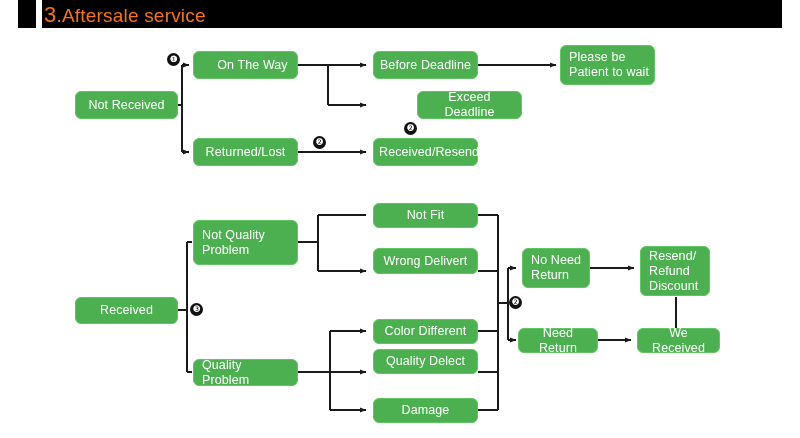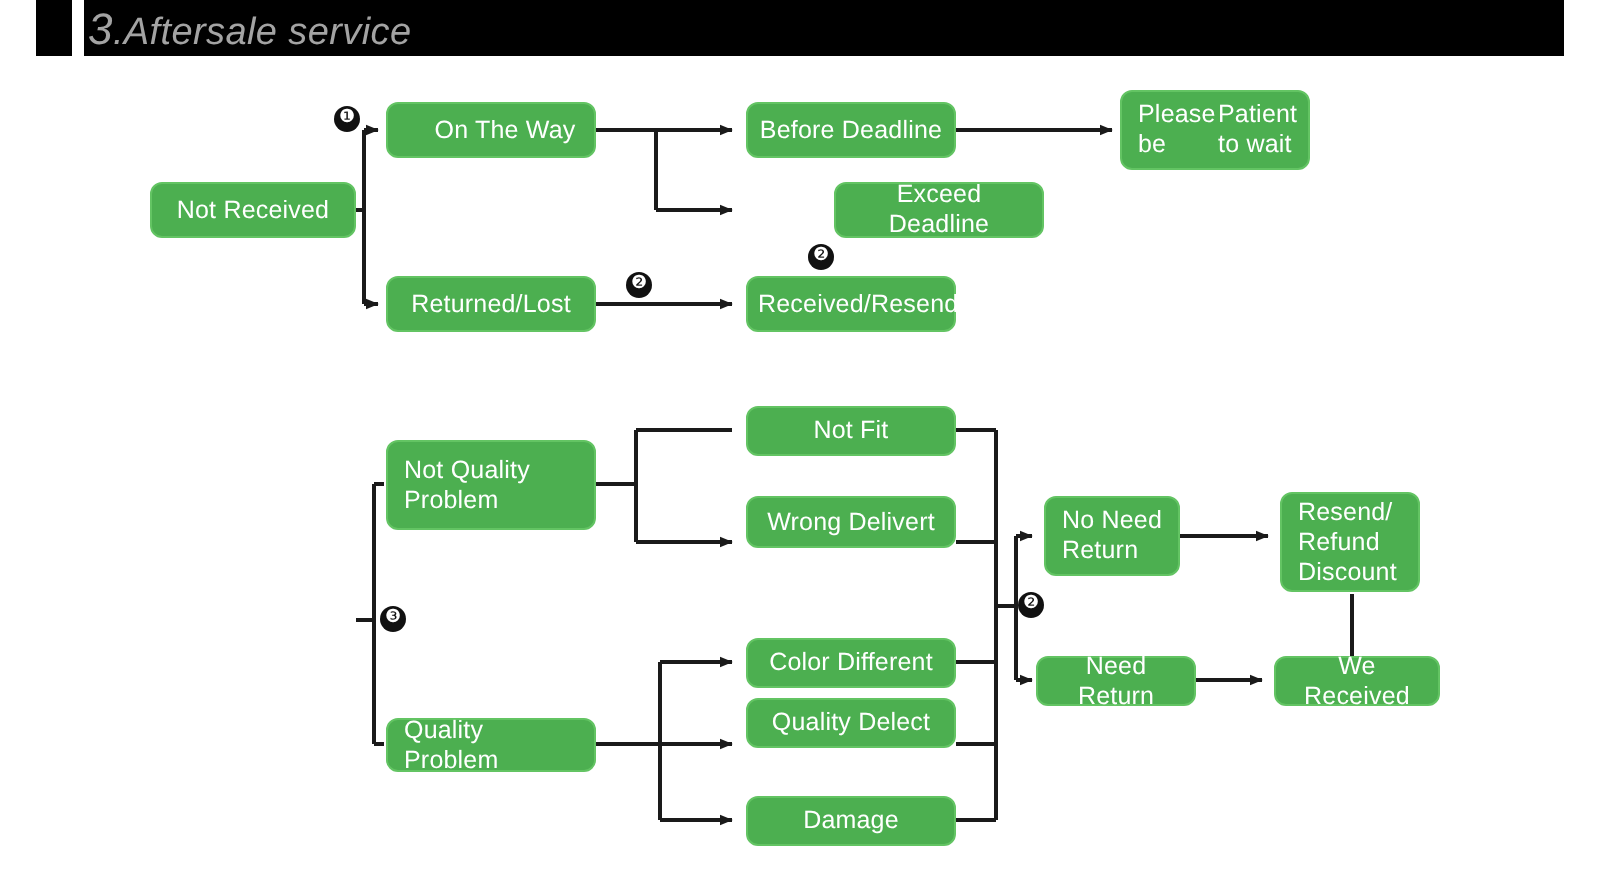--- a/index.html
+++ b/index.html
@@ -3,21 +3,21 @@
 <meta charset="utf-8">
 <style>
   html,body{margin:0;padding:0;background:#ffffff;}
   body{width:800px;height:438px;font-family:"Liberation Sans",sans-serif;overflow:hidden;}
   #page{position:relative;width:800px;height:438px;background:#fff;}
 
   
   .banner{position:absolute;left:18px;top:0;width:764px;height:28px;background:#000;}
   .banner-stripe{position:absolute;left:18px;top:0;width:6px;height:28px;background:#fff;}
   .banner-text{position:absolute;left:26px;top:1px;height:41px;line-height:27px;
-    color:#a3a3a3;font-size:19px;letter-spacing:.2px;white-space:nowrap;font-style:italic;}
+    color:#f97316;font-size:19px;letter-spacing:.2px;white-space:nowrap;}
   .banner-num{font-size:22px;font-weight:400;}
 
   
   #wires{position:absolute;left:0;top:0;width:800px;height:438px;}
 
   
   .node{position:absolute;box-sizing:border-box;background:#4caf50;
     border:1.5px solid #63c463;border-radius:6px;color:#ffffff;
     font-size:12.5px;line-height:15px;letter-spacing:.1px;
     display:flex;align-items:center;justify-content:center;
@@ -118,25 +118,28 @@
   </div>
 
   <div class="node" style="left:373px;top:91px;width:105px;height:28px;margin-left:44px;">
     <span>Exceed Deadline</span>
   </div>
 
   <div class="node" style="left:373px;top:138px;width:105px;height:28px;">
     <span>Received/Resend</span>
   </div>
 
-  <div class="node left" style="left:560px;top:45px;width:95px;height:40px;justify-content:center;">
+  <div class="node left" style="left:560px;top:45px;width:95px;height:40px;flex-direction:column;justify-content:center;">
     <span>Please be</span>
     <span>Patient to wait</span>
   </div>
 
+  <div class="node" style="left:75px;top:297px;width:103px;height:27px;">
+    <span>Received</span>
+  </div>
 
   <div class="node left" style="left:193px;top:220px;width:105px;height:45px;flex-direction:column;justify-content:center;">
     <span>Not Quality</span>
     <span>Problem</span>
   </div>
 
   <div class="node left" style="left:193px;top:359px;width:105px;height:27px;">
     <span>Quality Problem</span>
   </div>
 

